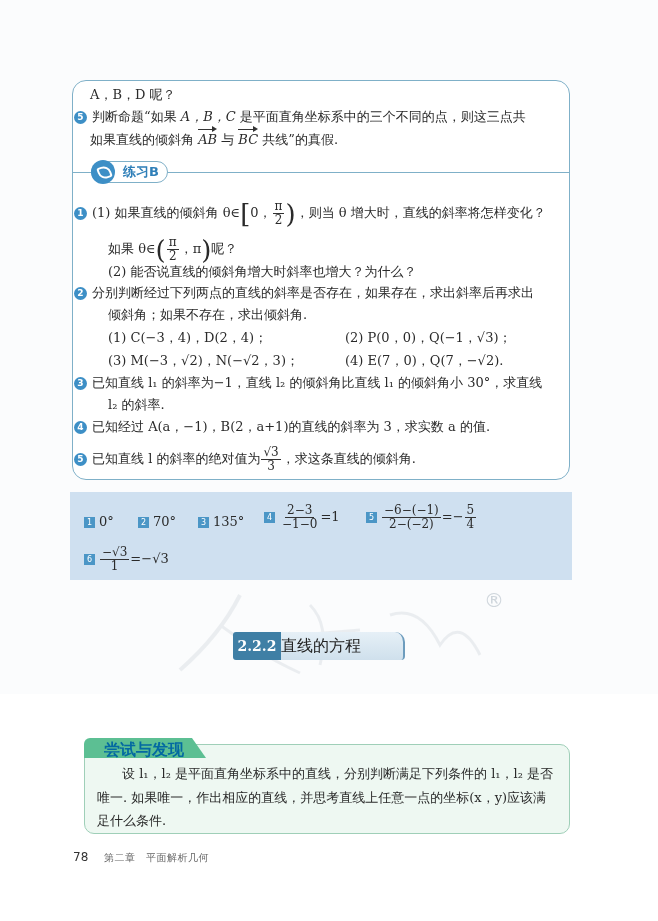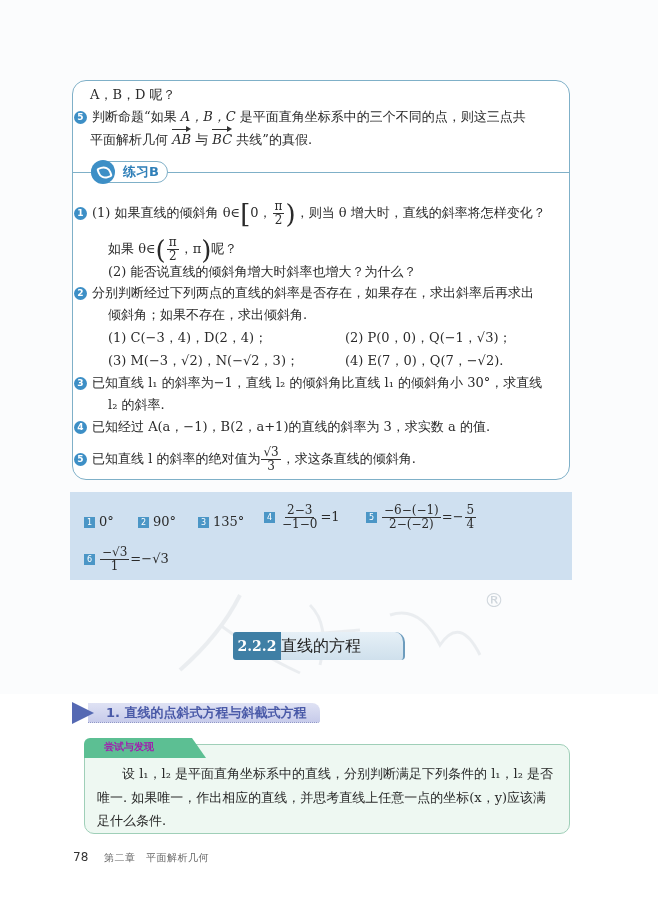--- a/index.html
+++ b/index.html
@@ -55,42 +55,42 @@
   .sub-arrow { position: absolute; left: 0; top: 0; width: 0; height: 0; border-left: 22px solid #5569b3; border-top: 11px solid transparent; border-bottom: 11px solid transparent; }
   .sub-bar { position: absolute; left: 16px; top: 1px; width: 232px; height: 20px; background: linear-gradient(#dfe2f4, #c7cbea);
     border-radius: 0 8px 3px 0; border-bottom: 1px dotted #8890c4; }
   .sub-label { position: absolute; left: 34px; top: 2px; font-size: 13px; font-weight: bold; color: #4a5aa8; font-family: "DejaVu Sans", sans-serif; white-space: nowrap; }
 
   
   .try-box { position: absolute; left: 84px; top: 744px; width: 486px; height: 90px; border: 1.5px solid #9fcfb8; border-radius: 10px;
     background: #eef8f2; }
   .try-tab { position: absolute; left: 84px; top: 738px; width: 108px; height: 20px; background: #5cbf93; border-radius: 6px 0 0 0; }
   .try-tab::after { content: ""; position: absolute; right: -14px; top: 0; border-left: 14px solid #5cbf93; border-top: 20px solid transparent; }
-  .try-label { position: absolute; left: 104px; top: 740px; color: #a21caf; font-weight: bold; font-size: 10px; font-family: "DejaVu Sans", sans-serif; }
+  .try-label { position: absolute; left: 104px; top: 740px; color: #0369a1; font-weight: bold; font-size: 16px; font-family: "DejaVu Sans", sans-serif; }
   .try-line { position: absolute; left: 97px; white-space: nowrap; line-height: 18px; font-size: 13px; }
 
   .footer-num { position: absolute; left: 73px; top: 850px; font-size: 12px; color: #333; font-family: "DejaVu Sans", sans-serif; }
   .footer-ch { position: absolute; left: 104px; top: 851px; font-size: 10px; color: #666; font-family: "DejaVu Sans", sans-serif; letter-spacing: 0.5px; }
 </style>
 </head>
 <body>
 
 <div class="page">
 
   <div class="ex-box"></div>
 
   <div class="line" style="top:86px; left:90px;">
     <span>A，B，D 呢？</span>
   </div>
 
   <div class="line" style="top:108px; left:74px;">
     <span class="num">5</span><span>判断命题“如果 </span><span class="it">A，B，C</span><span> 是平面直角坐标系中的三个不同的点，则这三点共</span>
   </div>
   <div class="line" style="top:131px; left:90px;">
-    <span>平面解析几何 </span><span class="vec">AB</span><span> 与 </span><span class="vec">BC</span><span> 共线”的真假.</span>
+    <span>如果直线的倾斜角 </span><span class="vec">AB</span><span> 与 </span><span class="vec">BC</span><span> 共线”的真假.</span>
   </div>
 
   <div class="pb-divider"></div>
   <div class="pb-tab"></div>
   <div class="pb-icon"></div>
   <div class="pb-label sans">练习B</div>
 
   <div class="line" style="top:200px; left:74px;">
     <span class="num">1</span><span>(1) 如果直线的倾斜角 θ∈</span><span class="bracket">[</span><span>0，</span><span class="frac">
         <span class="n">π</span>
@@ -128,21 +128,21 @@
         <span class="n">√3</span>
         <span class="d">3</span>
       </span><span>，求这条直线的倾斜角.</span>
   </div>
 
   <div class="ans-box">
     <div class="ans-item" style="left:14px; top:22px;">
       <span class="ans-tag">1</span><span>0°</span>
     </div>
     <div class="ans-item" style="left:68px; top:22px;">
-      <span class="ans-tag">2</span><span>90°</span>
+      <span class="ans-tag">2</span><span>70°</span>
     </div>
     <div class="ans-item" style="left:128px; top:22px;">
       <span class="ans-tag">3</span><span>135°</span>
     </div>
     <div class="ans-item" style="left:194px; top:12px;">
       <span class="ans-tag">4</span><span class="frac">
           <span class="n">2−3</span>
           <span class="d">−1−0</span>
         </span><span>=1</span>
     </div>
@@ -169,25 +169,20 @@
     <path d="M150 20 Q170 40 160 80 M140 50 L200 45" stroke="#7a8a99" stroke-width="3" fill="none"></path>
     <path d="M230 30 Q260 20 280 60 Q300 30 320 70" stroke="#7a8a99" stroke-width="3" fill="none"></path>
   </svg>
   <div class="wm-r">®</div>
 
   <div class="sec">
     <div class="sec-num">2.2.2</div>
     <div class="sec-title">直线的方程</div>
   </div>
 
-  <div class="sub">
-    <div class="sub-bar"></div>
-    <div class="sub-arrow"></div>
-    <div class="sub-label">1. 直线的点斜式方程与斜截式方程</div>
-  </div>
 
   <div class="try-box"></div>
   <div class="try-tab"></div>
   <div class="try-label">尝试与发现</div>
   <div class="try-line" style="top:765px; left:122px;">设 l₁，l₂ 是平面直角坐标系中的直线，分别判断满足下列条件的 l₁，l₂ 是否</div>
   <div class="try-line" style="top:789px;">唯一. 如果唯一，作出相应的直线，并思考直线上任意一点的坐标(x，y)应该满</div>
   <div class="try-line" style="top:812px;">足什么条件.</div>
 
   <div class="footer-num">78</div>
   <div class="footer-ch">第二章　平面解析几何</div>

